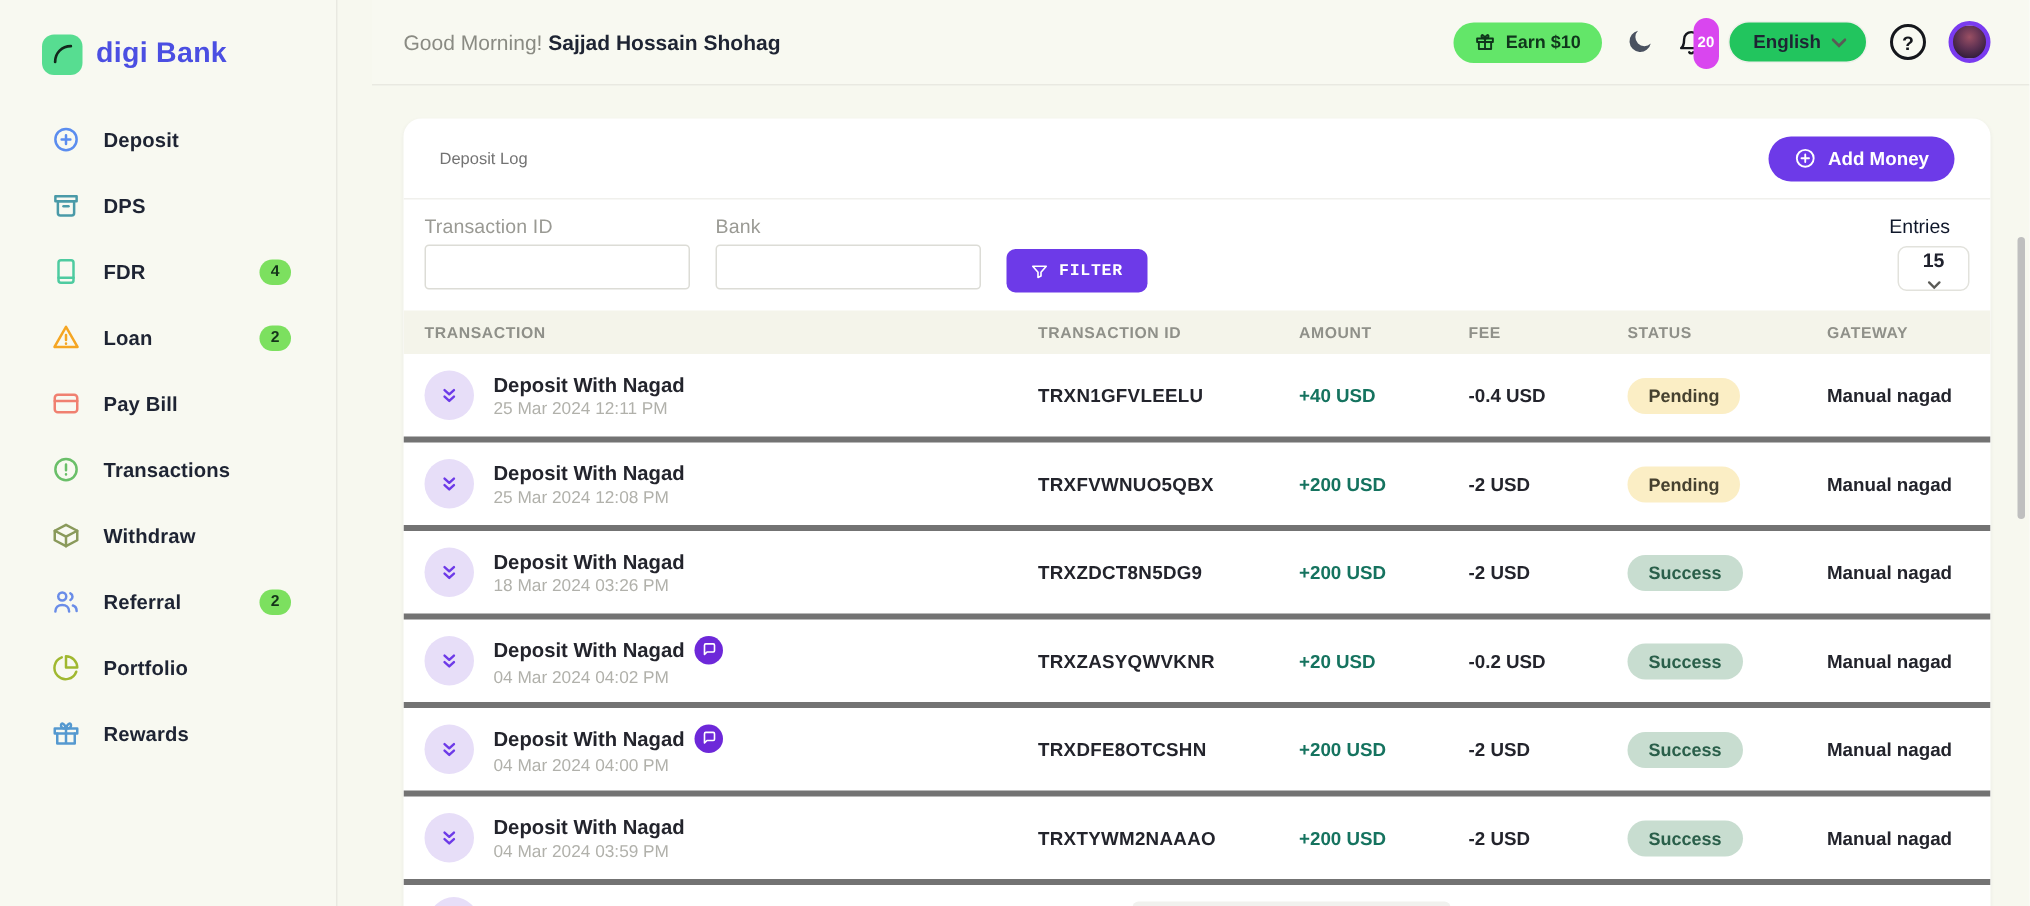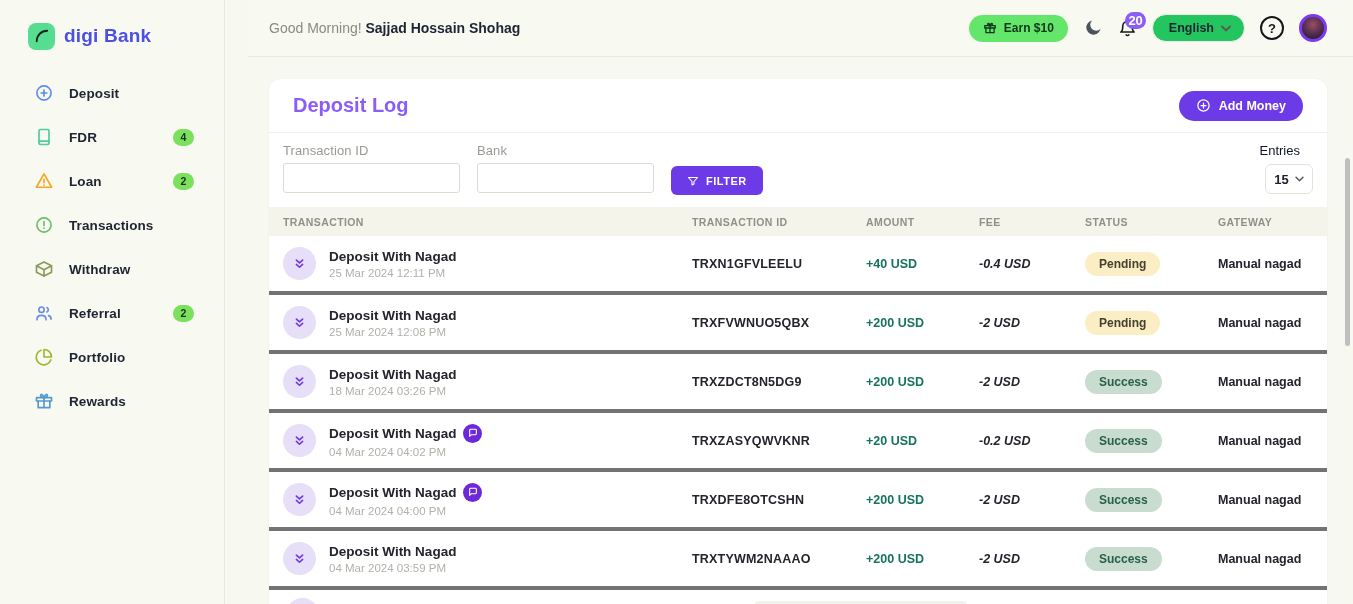--- a/index.html
+++ b/index.html
@@ -20,55 +20,55 @@
   .nav-badge { margin-left:auto; min-width:21px; height:17px; border-radius:9px; background:#7ce05f; color:#15341a; font-size:10.5px; font-weight:700; display:flex; align-items:center; justify-content:center; padding:0 6px; }
 
   
   .header { position:absolute; left:248px; top:0; right:0; height:57px; background:#f8f9f1; border-bottom:1px solid #e9e9e1; display:flex; align-items:center; padding:0 26px 0 21px; z-index:1; }
   .greeting { font-size:14px; color:#8a8b83; }
   .greeting b { color:#1e2433; font-weight:700; }
   .header-right { margin-left:auto; display:flex; align-items:center; gap:15px; }
   .earn-pill { display:flex; align-items:center; gap:7px; background:#63e669; border:none; border-radius:999px; height:27px; padding:0 14px; font-family:inherit; font-size:12px; font-weight:700; color:#10361c; cursor:pointer; }
   .icon-btn { background:none; border:none; cursor:pointer; display:flex; align-items:center; justify-content:center; padding:0; }
   .bell-wrap { position:relative; }
-  .bell-badge { position:absolute; top:-7px; right:-9px; min-width:17px; height:17px; border-radius:9px; background:#8b5cf6; color:#fff; font-size:13px; font-weight:700; display:flex; align-items:center; justify-content:center; padding:0 3px; }
+  .bell-badge { position:absolute; top:-7px; right:-9px; min-width:17px; height:34px; border-radius:9px; background:#d946ef; color:#fff; font-size:10px; font-weight:700; display:flex; align-items:center; justify-content:center; padding:0 3px; }
   .lang-pill { display:flex; align-items:center; gap:7px; background:#22c55e; border:1px solid #f0f0ea; border-radius:999px; height:28px; padding:0 13px 0 16px; font-family:inherit; font-size:12.5px; font-weight:600; color:#1e2433; cursor:pointer; }
   .help-btn { width:24px; height:24px; border-radius:50%; border:2px solid #15171c; color:#15171c; font-size:13px; font-weight:700; background:none; display:flex; align-items:center; justify-content:center; cursor:pointer; font-family:inherit; }
   .avatar { width:28px; height:28px; border-radius:50%; border:3px solid #7a3bf0; background:radial-gradient(circle at 50% 35%, #9a4f63 0%, #5d3152 45%, #241833 90%); cursor:pointer; }
 
   
   .main { position:absolute; left:248px; top:57px; right:0; bottom:0; background:#f7f8ef; }
   .card { margin:22px 26px 0 21px; background:#ffffff; border-radius:12px; box-shadow:0 1px 3px rgba(40,40,60,.05); overflow:hidden; height:620px; }
   .card-header { display:flex; align-items:center; justify-content:space-between; padding:14px 24px; height:53px; }
-  .card-title { font-size:20px; font-weight:700; color:#8b5cf6; }
+  .card-title { font-size:11px; font-weight:400; color:#737373; }
   .add-money { display:flex; align-items:center; gap:8px; background:#6d3ae8; border:none; border-radius:999px; height:30px; padding:0 17px; color:#fff; font-family:inherit; font-size:12.5px; font-weight:700; cursor:pointer; }
   .card-divider { border:none; border-top:1px solid #f0f0ec; }
 
   
   .filters { display:flex; align-items:flex-start; padding:10px 12px 12px 14px; gap:17px; }
   .field { display:flex; flex-direction:column; }
   .field label { font-size:13px; color:#9a9a94; margin-bottom:5px; letter-spacing:.1px; }
   .field input { width:177px; height:30px; border:1px solid #dcdcd6; border-radius:3px; background:#fff; font-family:inherit; font-size:13px; padding:0 8px; color:#20222e; outline:none; }
-  .filter-btn { margin-top:23px; display:flex; align-items:center; gap:7px; background:#6d3ae8; border:none; border-radius:6px; height:29px; padding:0 16px; color:#fff; font-family:Liberation Sans, sans-serif; font-size:11px; font-weight:700; letter-spacing:.5px; cursor:pointer; }
+  .filter-btn { margin-top:23px; display:flex; align-items:center; gap:7px; background:#6d3ae8; border:none; border-radius:6px; height:29px; padding:0 16px; color:#fff; font-family:Liberation Mono, monospace; font-size:11px; font-weight:700; letter-spacing:.5px; cursor:pointer; }
   .entries { margin-left:auto; display:flex; flex-direction:column; align-items:flex-end; padding-right:2px; }
   .entries .elabel { font-size:13px; color:#0f172a; margin-bottom:6px; margin-right:13px; }
-  .entries-select { display:flex; align-items:center; gap:6px; width:48px; height:30px; border:1px solid #e2e2dc; border-radius:6px; background:#fff; justify-content:center; font-size:13px; font-weight:700; color:#20222e; cursor:pointer; }
+  .entries-select { display:flex; align-items:center; gap:6px; width:48px; height:30px; border:1px solid #e2e2dc; border-radius:6px; background:#fff; justify-content:center; font-size:13px; font-weight:700; color:#20222e; cursor:pointer;flex-direction:column; }
 
   
   .thead { display:grid; grid-template-columns:409px 174px 113px 106px 133px 1fr; align-items:center; background:#f4f4ea; height:29px; padding-left:14px; }
   .thead span { font-size:10.5px; font-weight:700; color:#8f9089; letter-spacing:.4px; }
   .trow { display:grid; grid-template-columns:409px 174px 113px 106px 133px 1fr; align-items:center; height:59px; border-bottom:4px solid #737373; padding-left:14px; }
   .desc-cell { display:flex; align-items:center; gap:13px; }
   .row-avatar { width:33px; height:33px; border-radius:50%; background:#e7def8; display:flex; align-items:center; justify-content:center; flex:0 0 33px; }
   .desc-title { font-size:13.5px; font-weight:700; color:#23242c; display:flex; align-items:center; gap:7px; }
   .desc-date { font-size:11.5px; color:#b1b1ab; margin-top:3px; }
   .chat-dot { width:19px; height:19px; border-radius:50%; background:#6d28d9; display:inline-flex; align-items:center; justify-content:center; }
   .trx { font-size:12.5px; font-weight:700; color:#23242c; letter-spacing:.2px; }
   .amount { font-size:12.5px; font-weight:700; color:#15735f; }
-  .fee { font-size:12.5px; font-weight:700; color:#23242c;font-style:italic; }
+  .fee { font-size:12.5px; font-weight:700; color:#23242c; }
   .pill { display:inline-block; padding:5px 14px; border-radius:999px; font-size:12px; font-weight:600; }
   .pill.pending { background:#fbeec5; color:#46412f; }
   .pill.success { background:#c8ddd0; color:#2a5f4a; }
   .gateway { font-size:12.5px; font-weight:600; color:#23242c; }
 
   .trow-partial { position:relative; height:18px; overflow:hidden; }
   .trow-partial .row-avatar { position:absolute; left:17px; top:8px; }
   .partial-box { position:absolute; left:486px; top:11px; width:212px; height:9px; background:#f1f1ee; border-radius:4px; }
 
   
@@ -94,37 +94,56 @@
       <span class="nico">
           <svg width="20" height="20" viewBox="0 0 24 24" fill="none" stroke="#5b8def" stroke-width="2" stroke-linecap="round">
             <circle cx="12" cy="12" r="8.5"></circle>
             <path d="M12 8.5v7M8.5 12h7"></path>
           </svg>
         </span>
       <span class="nlabel">Deposit</span>
     </div>
     <div class="nav-item">
       <span class="nico">
+          <svg width="20" height="20" viewBox="0 0 24 24" fill="none" stroke="#4a9aa8" stroke-width="2" stroke-linecap="round" stroke-linejoin="round">
+            <path d="M3.5 4.5h17v4h-17z"></path>
+            <path d="M5.5 8.5h13V18a2 2 0 0 1-2 2h-9a2 2 0 0 1-2-2z"></path>
+            <path d="M10 12.5h4"></path>
+          </svg>
+        </span>
+      <span class="nlabel">DPS</span>
+    </div>
+    <div class="nav-item">
+      <span class="nico">
           <svg width="20" height="20" viewBox="0 0 24 24" fill="none" stroke="#4ecba0" stroke-width="2" stroke-linecap="round" stroke-linejoin="round">
             <rect x="6" y="3" width="12" height="18" rx="2"></rect>
             <path d="M6 17h12"></path>
           </svg>
         </span>
       <span class="nlabel">FDR</span>
       <span class="nav-badge">4</span>
     </div>
     <div class="nav-item">
       <span class="nico">
           <svg width="20" height="20" viewBox="0 0 24 24" fill="none" stroke="#f5a623" stroke-width="2" stroke-linecap="round" stroke-linejoin="round">
             <path d="M12 3.5L2.8 19.5h18.4z"></path>
             <path d="M12 10v4M12 16.8v.2"></path>
           </svg>
         </span>
       <span class="nlabel">Loan</span>
       <span class="nav-badge">2</span>
+    </div>
+    <div class="nav-item">
+      <span class="nico">
+          <svg width="20" height="20" viewBox="0 0 24 24" fill="none" stroke="#f08070" stroke-width="2" stroke-linecap="round" stroke-linejoin="round">
+            <rect x="3" y="5" width="18" height="14" rx="2.5"></rect>
+            <path d="M3 10h18"></path>
+          </svg>
+        </span>
+      <span class="nlabel">Pay Bill</span>
     </div>
     <div class="nav-item">
       <span class="nico">
           <svg width="20" height="20" viewBox="0 0 24 24" fill="none" stroke="#6abf69" stroke-width="2" stroke-linecap="round">
             <circle cx="12" cy="12" r="8.5"></circle>
             <path d="M12 8v4.5M12 15.8v.2"></path>
           </svg>
         </span>
       <span class="nlabel">Transactions</span>
     </div>

